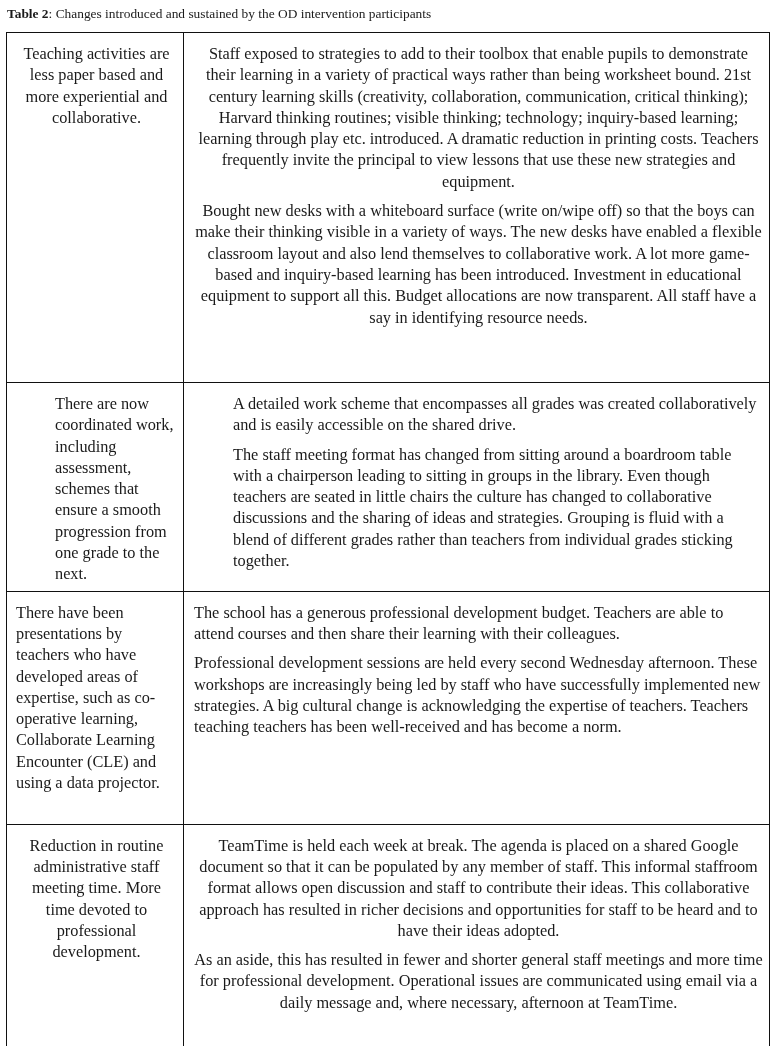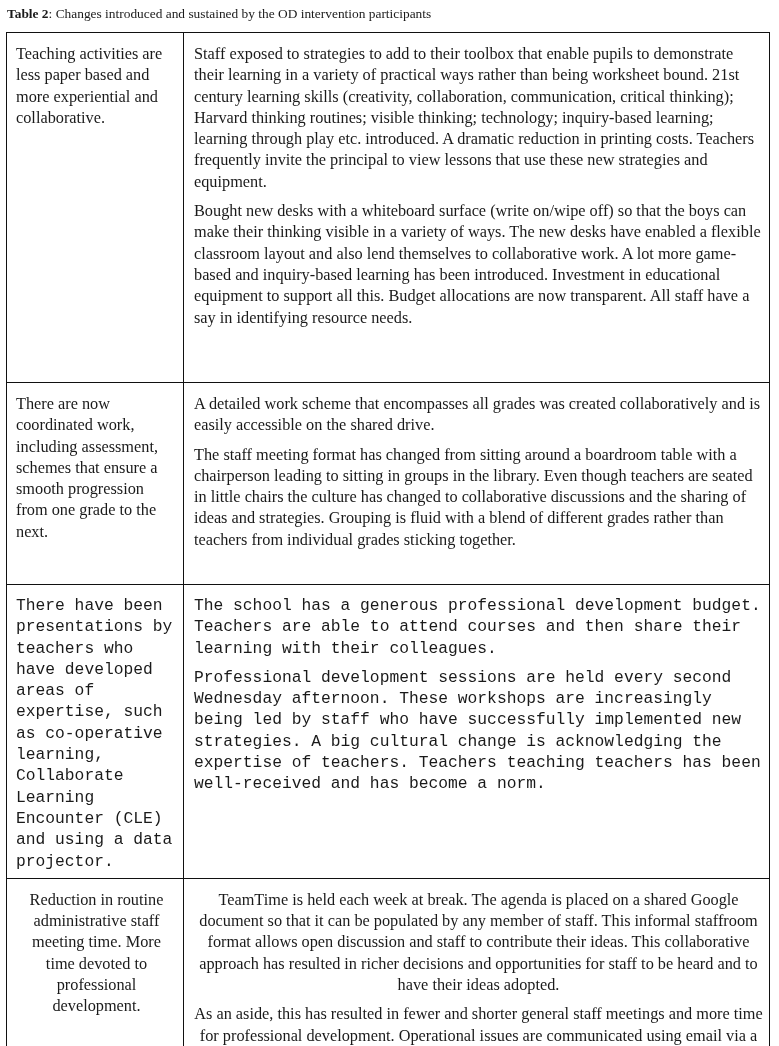--- a/index.html
+++ b/index.html
@@ -49,23 +49,23 @@
   }
   td.col-evidence .inner {
     padding: 10px 6px 6px 10px;
   }
   td.col-evidence p {
     margin: 0 0 8px 0;
   }
   td.col-evidence p:last-child {
     margin-bottom: 0;
   }
-  tr.r1 td { height: 349px; }
-  tr.r2 td { height: 201px; }
-  tr.r3 td { height: 232px; font-family: Liberation Mono, monospace; }
+  tr.r1 td { height: 349px; text-align: center; }
+  tr.r2 td { height: 201px; padding-left: 39px; }
+  tr.r3 td { height: 232px; }
   tr.r4 td { height: 222px; text-align: center; }
 </style>
 </head>
 <body>
 
 <div class="caption">
   <span class="label">Table 2</span><span>: Changes introduced and sustained by the OD intervention participants</span>
 </div>
 
 <table class="main">

